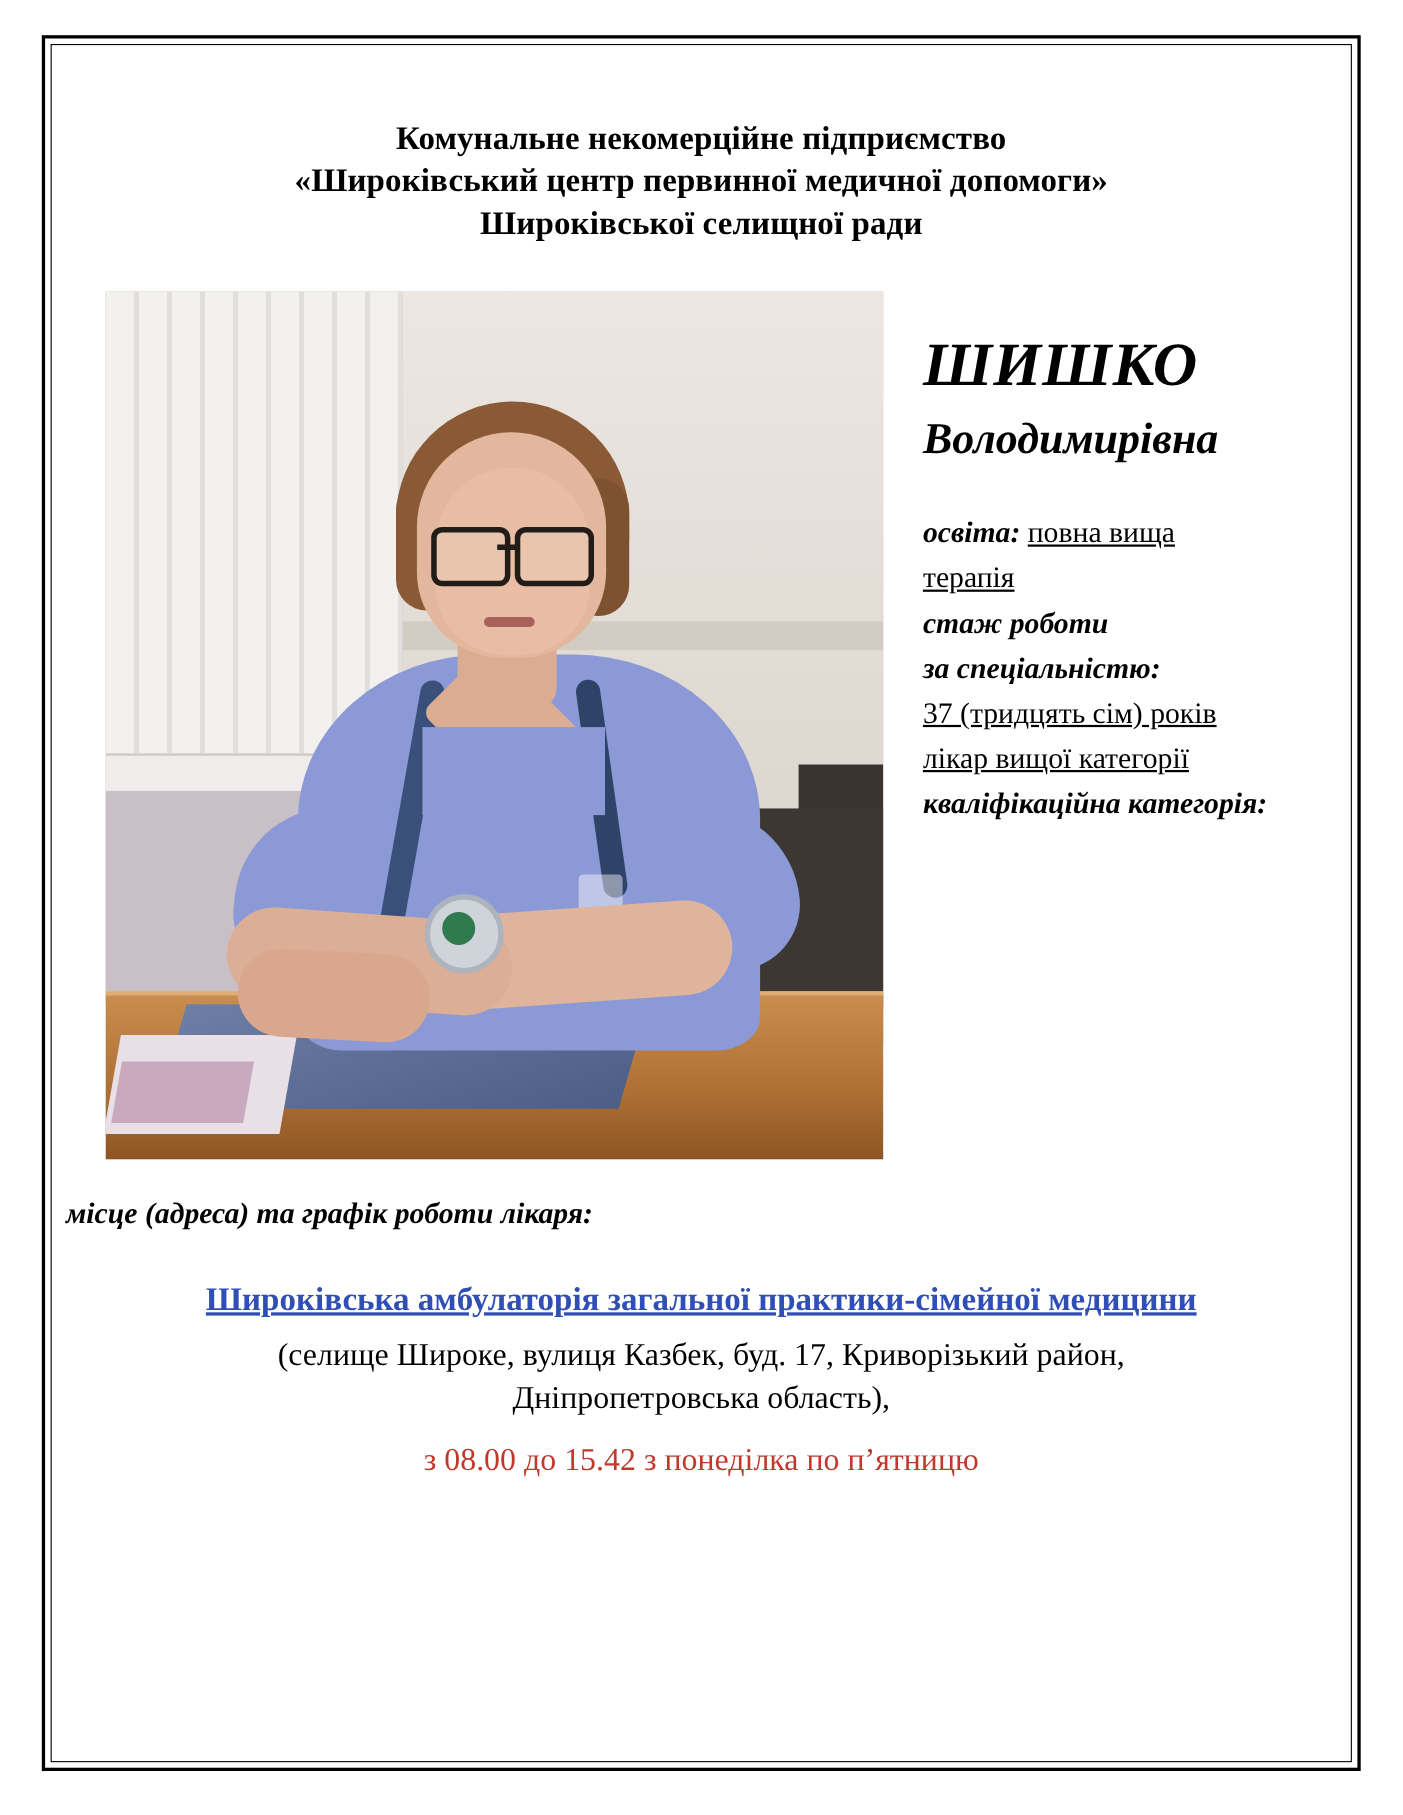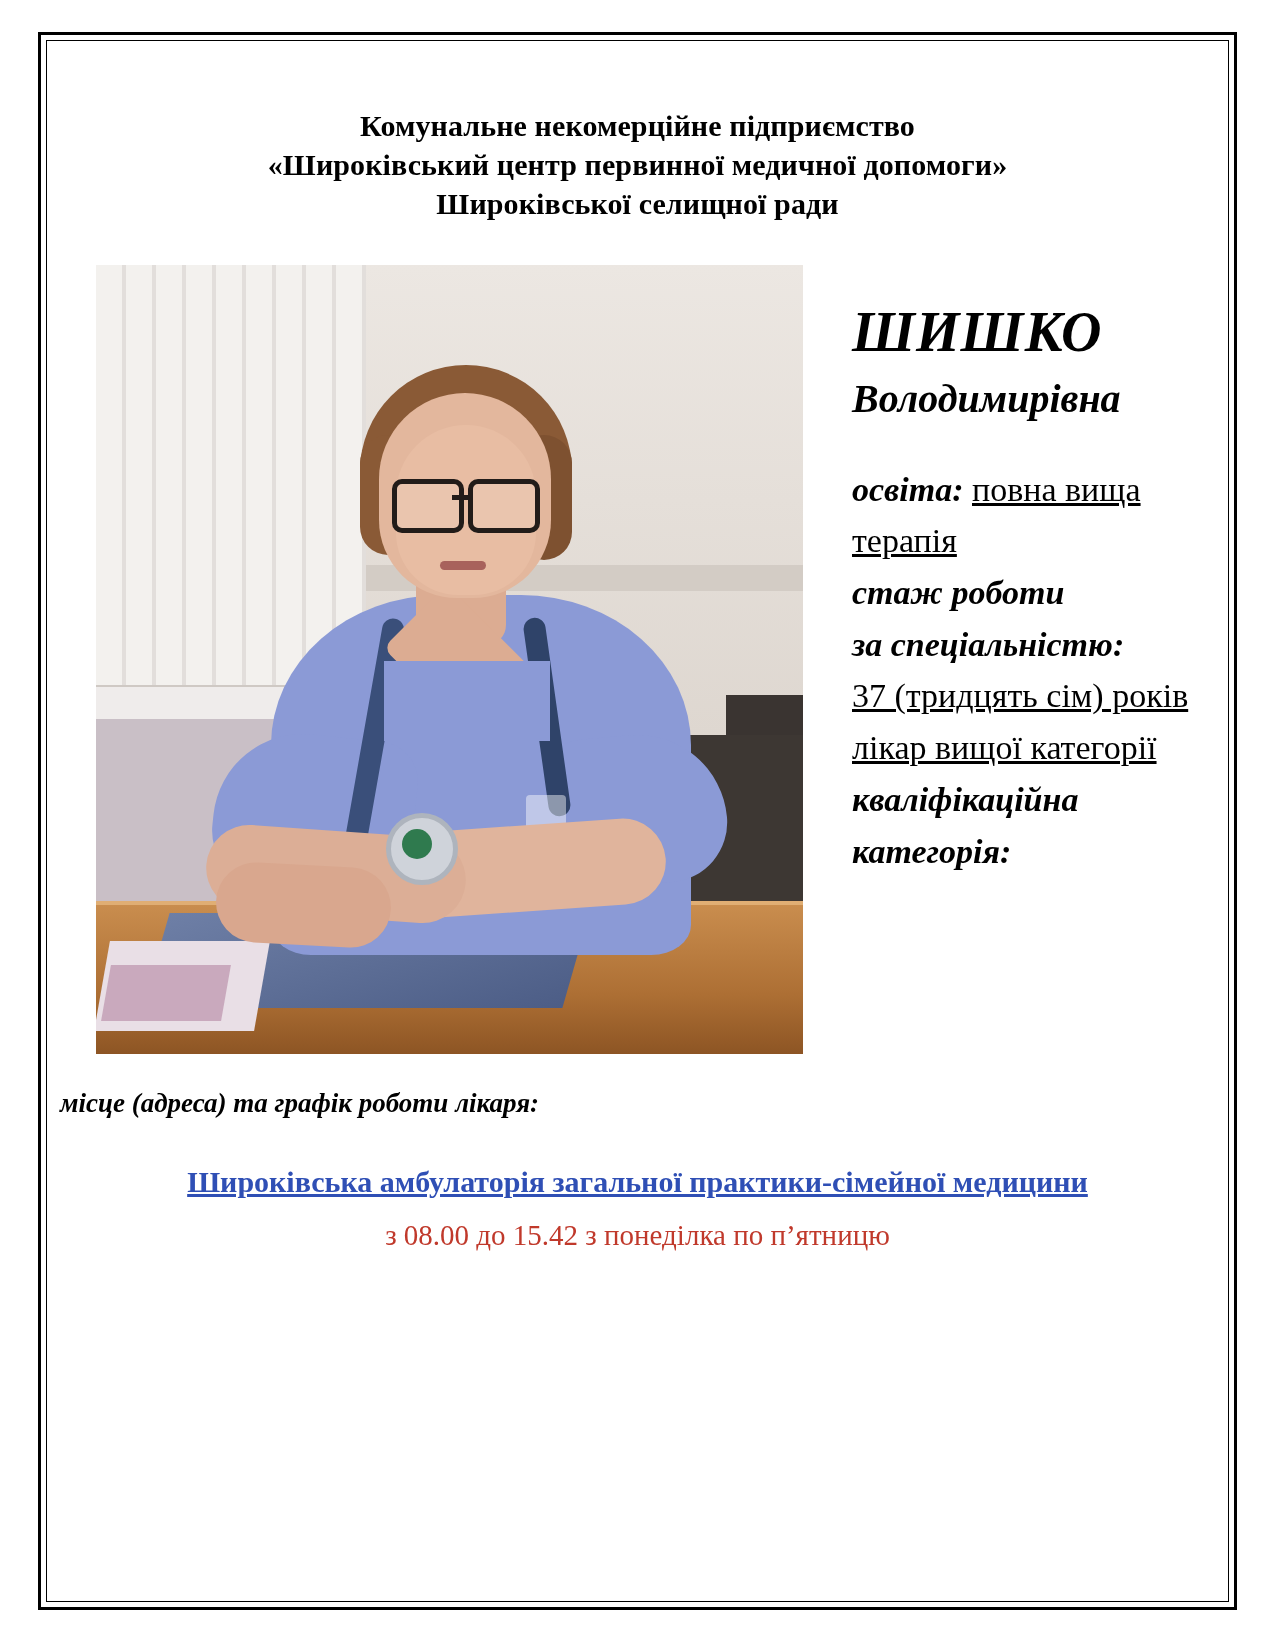--- a/index.html
+++ b/index.html
@@ -242,41 +242,41 @@
     position: absolute; left: 430px; top: 530px; width: 40px; height: 56px;
     background: rgba(255,255,255,0.45); border-radius: 4px;
   }
   .ph-chair {
     position: absolute; left: 560px; top: 470px; width: 147px; height: 180px;
     background: #3d3733;
   }
 
   .info {
     flex: 1 1 auto;
-    padding-left: 49px;
+    padding-left: 36px;
     padding-top: 38px;
     padding-right: 10px;
   }
   .surname {
     font-weight: bold;
     font-style: italic;
     font-size: 56px;
     letter-spacing: 1px;
     line-height: 1.05;
   }
   .firstname, .patronymic {
     font-weight: bold;
     font-style: italic;
     font-size: 40px;
     line-height: 1.45;
     margin-top: 8px;
   }
   .details {
     margin-top: 36px;
-    font-size: 34px;
+    font-size: 27px;
     line-height: 1.52;
   }
   .details .lbl {
     font-style: italic;
     font-weight: bold;
   }
   .details .val {
     text-decoration: underline;
   }
   .details p { margin: 0; }
@@ -397,17 +397,21 @@
             <span class="lbl">кваліфікаційна категорія:</span>
           </p>
         </div>
       </div>
     </div>
 
     <div class="schedule-title">місце (адреса) та графік роботи лікаря:</div>
 
     <div class="clinic">Широківська амбулаторія загальної практики-сімейної медицини</div>
 
+    <div class="address">
+      <div>(селище Широке, вулиця Казбек, буд. 17, Криворізький район,</div>
+      <div>Дніпропетровська область),</div>
+    </div>
 
     <div class="hours">з 08.00 до 15.42 з понеділка по п’ятницю</div>
 
   </div>
 </div>
 
 </body></html>

